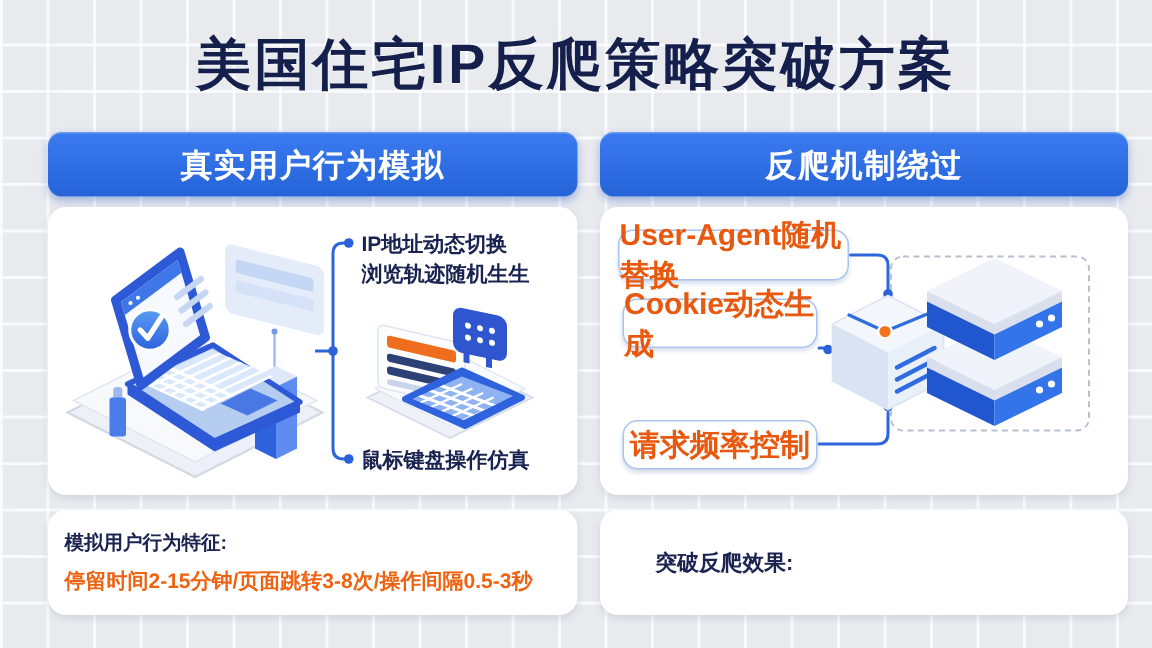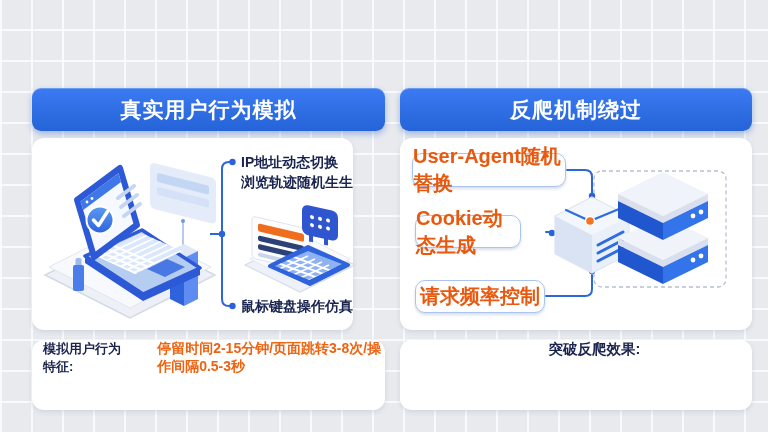--- a/index.html
+++ b/index.html
@@ -24,53 +24,54 @@
     color:#ffffff;font-size:21px;font-weight:700;letter-spacing:1px;
     box-shadow:0 3px 6px rgba(30,80,190,.35), inset 0 1px 0 rgba(255,255,255,.25);
   }
   .panel-header.left{left:32px;width:353px;}
   .panel-header.right{left:400px;width:352px;}
   .card{
     position:absolute;background:#ffffff;border-radius:12px;
     box-shadow:0 2px 5px rgba(120,135,160,.22);
   }
   .main-card{top:138px;height:192px;}
-  .main-card.left{left:32px;width:321px;}
+  .main-card.left{left:32px;width:353px;}
   .main-card.right{left:400px;width:352px;}
-  .footer-card{top:340px;height:70px;display:flex;flex-direction:row;justify-content:center;gap:8px;}
+  .footer-card{top:340px;height:70px;display:flex;flex-direction:column;justify-content:center;gap:8px;}
   .footer-card.left{left:32px;width:353px;padding-left:11px;box-sizing:border-box;}
   .footer-card.right{left:400px;width:352px;padding-left:13px;box-sizing:border-box;}
   .footer-heading{color:#1b2450;font-weight:700;}
   .footer-card.left .footer-heading{font-size:13px;}
   .footer-card.right .footer-heading{font-size:14.5px;margin-left:24px;}
-  .footer-detail{color:#ee6312;font-weight:700;margin-left:27px;}
+  .footer-detail{color:#ee6312;font-weight:700;}
   .footer-card.left .footer-detail{font-size:14px;}
   .footer-card.right .footer-detail{font-size:16px;}
   .ann{
     position:absolute;color:#18234f;font-weight:700;font-size:14px;line-height:20px;
     white-space:pre-line;
   }
   .ann.top{left:209px;top:14px;}
   .ann.bottom{left:209px;top:158px;}
   .pill{
     position:absolute;display:flex;align-items:center;justify-content:center;
     background:#ffffff;border:1.6px solid #aac4ef;border-radius:10px;
     color:#e8590f;font-weight:700;font-size:20px;box-sizing:border-box;
     box-shadow:0 2px 3px rgba(140,160,200,.35);
   }
   .pill.p1{left:12px;top:15px;width:154px;height:34px;}
-  .pill.p2{left:15px;top:77px;width:106px;height:33px;}
+  .pill.p2{left:15px;top:61px;width:130px;height:33px;}
   .pill.p3{left:15px;top:142px;width:130px;height:33px;}
   .diagram{position:absolute;left:0;top:0;}
 </style>
 </head>
 <body>
 
 <div class="stage">
 
+  <div class="page-title">美国住宅IP反爬策略突破方案</div>
 
   <div class="panel-header left">
     <span>真实用户行为模拟</span>
   </div>
   <div class="panel-header right">
     <span>反爬机制绕过</span>
   </div>
 
   <div class="card main-card left">
     <svg class="diagram" width="353" height="192" viewBox="0 0 353 192">

